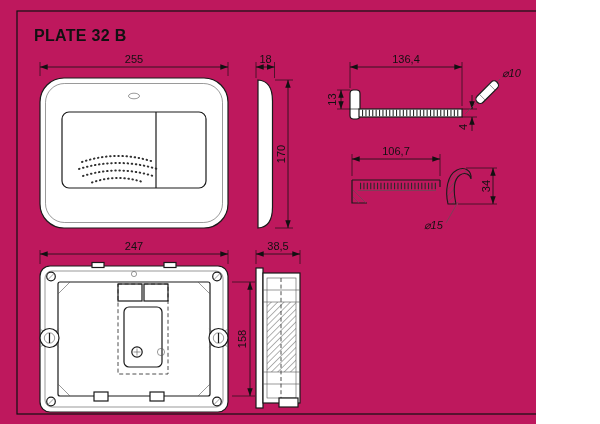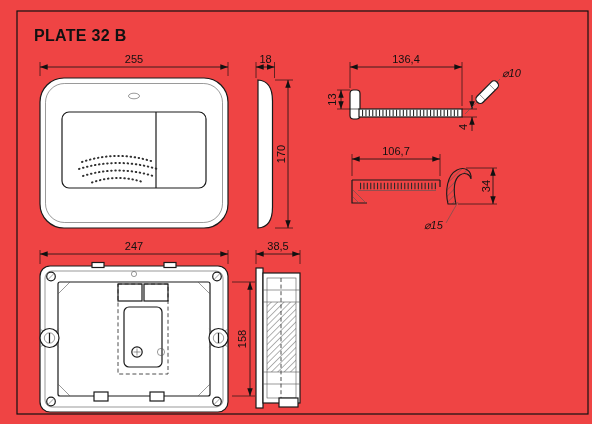--- a/index.html
+++ b/index.html
@@ -1,16 +1,16 @@
 <!DOCTYPE html>
 <html><head>
 <meta charset="utf-8">
 <style>
   html,body{margin:0;padding:0;background:#fff}
-  .sheet{width:592px;height:424px;background:#ef4444;position:relative;font-family:"Liberation Sans",sans-serif;overflow:hidden}
+  .sheet{width:536px;height:424px;background:#be185d;position:relative;font-family:"Liberation Sans",sans-serif;overflow:hidden}
   svg{display:block}
   text{fill:#111;font-family:"Liberation Sans",sans-serif}
   .title{font-size:16px;font-weight:700;letter-spacing:.3px}
   .dim{font-size:11px}
   .dia{font-size:11px;font-style:italic}
   .border{fill:none;stroke:#111;stroke-width:1.2}
   .part{fill:#fff;stroke:#1a1a1a;stroke-width:1.2}
   .pnf{fill:none;stroke:#1a1a1a;stroke-width:1.2}
   .fine{fill:none;stroke:#555;stroke-width:0.6}
   .ext{stroke:#111;stroke-width:0.65}

